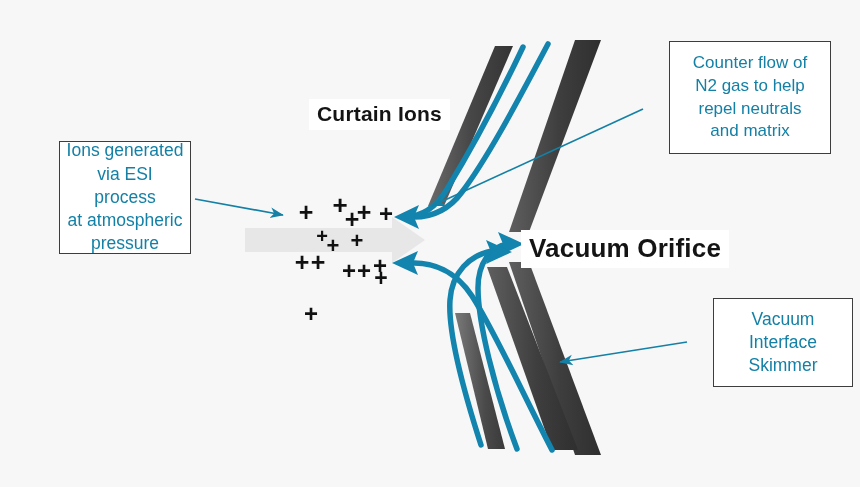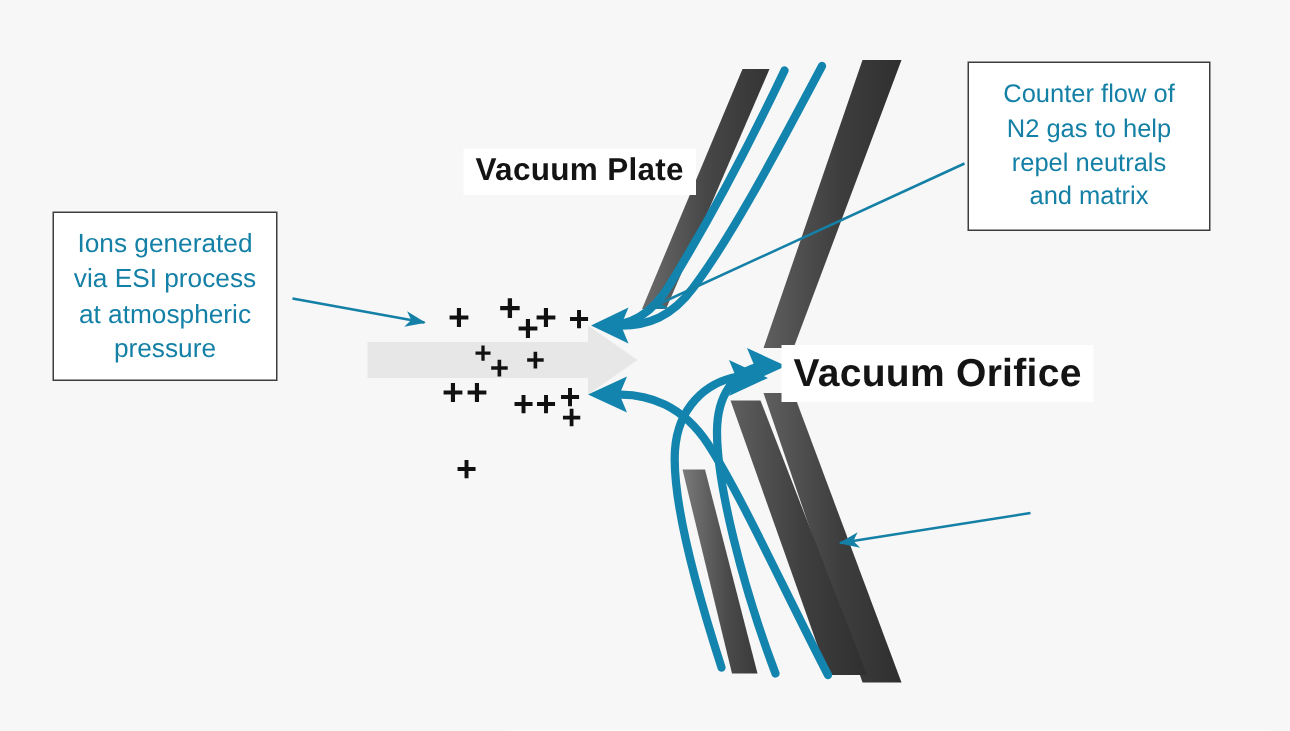--- a/index.html
+++ b/index.html
@@ -32,22 +32,23 @@
     color: #1480a6;
     font-family: "Liberation Sans", sans-serif;
     font-size: 17.5px;
     line-height: 1.33;
     text-align: center;
     display: flex;
     align-items: center;
     justify-content: center;
     padding: 4px 6px;
     white-space: pre-line;
+    margin-left: 24px;
   }
-  #callout-ions      { left: 35px;  top: 141px; width: 150px; height: 113px; }
+  #callout-ions      { left: 35px;  top: 141px; width: 132px; height: 113px; }
   #callout-counter   { left: 645px; top: 41px;  width: 162px; height: 113px; font-size: 17px; }
   #callout-skimmer   { left: 689px; top: 298px; width: 140px; height: 89px; }
 
   
   .plain-label {
     position: absolute;
     background: #ffffff;
     color: #141414;
     font-family: "Liberation Sans", sans-serif;
     font-weight: bold;
@@ -170,18 +171,21 @@
   <div class="callout" id="callout-ions">Ions generated
 via ESI process
 at atmospheric
 pressure</div>
 
   <div class="callout" id="callout-counter">Counter flow of
 N2 gas to help
 repel neutrals
 and matrix</div>
 
+  <div class="callout" id="callout-skimmer">Vacuum
+Interface
+Skimmer</div>
 
-  <div class="plain-label" id="label-curtain-plate">Vacuum Plate</div>
+  <div class="plain-label" id="label-curtain-plate">Curtain Ions</div>
 
   <div class="plain-label" id="label-vacuum-orifice">Vacuum Orifice</div>
 
 </div>
 
 </body></html>

